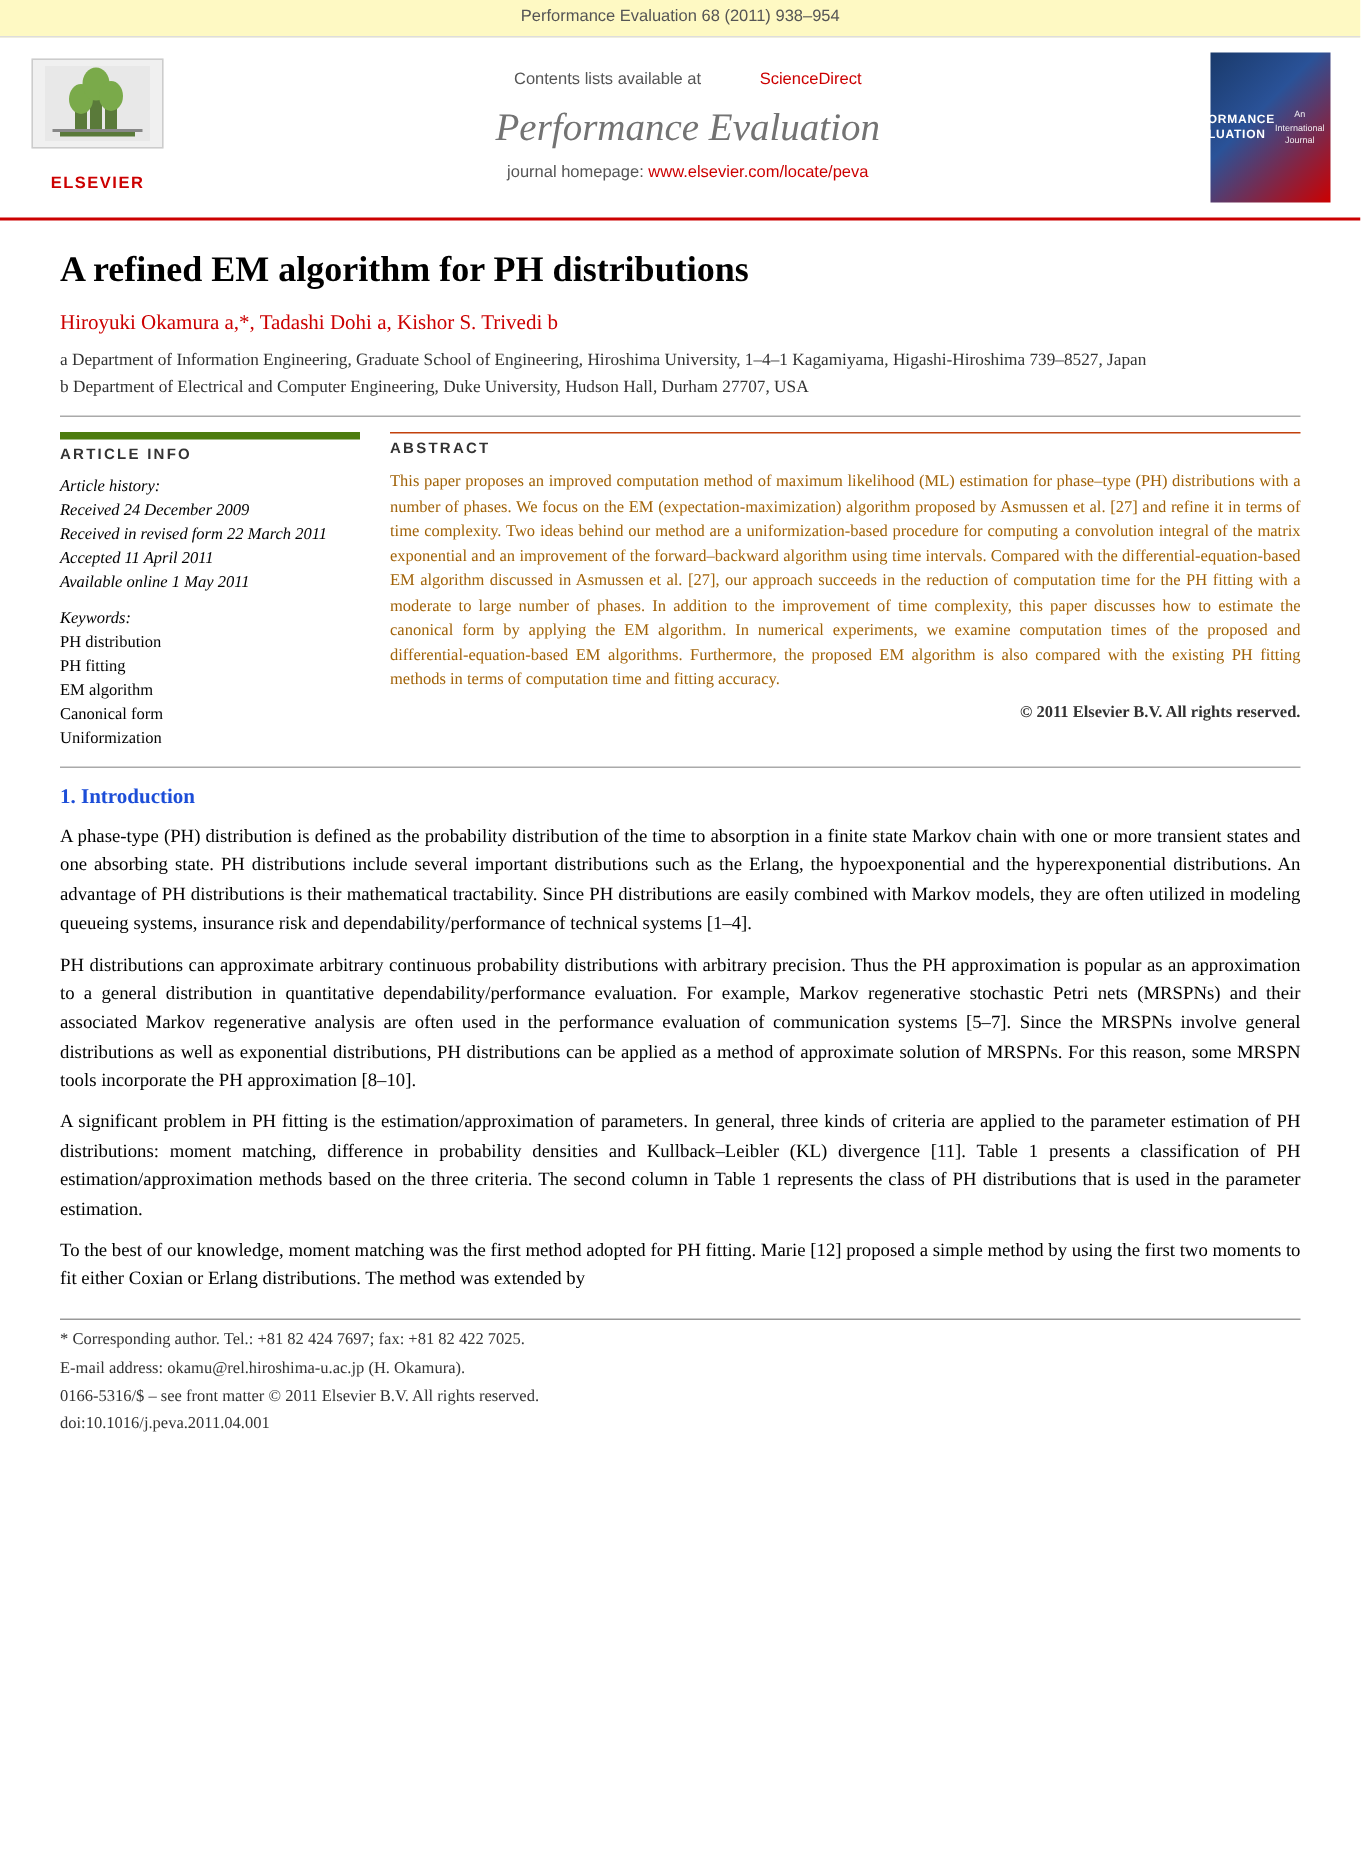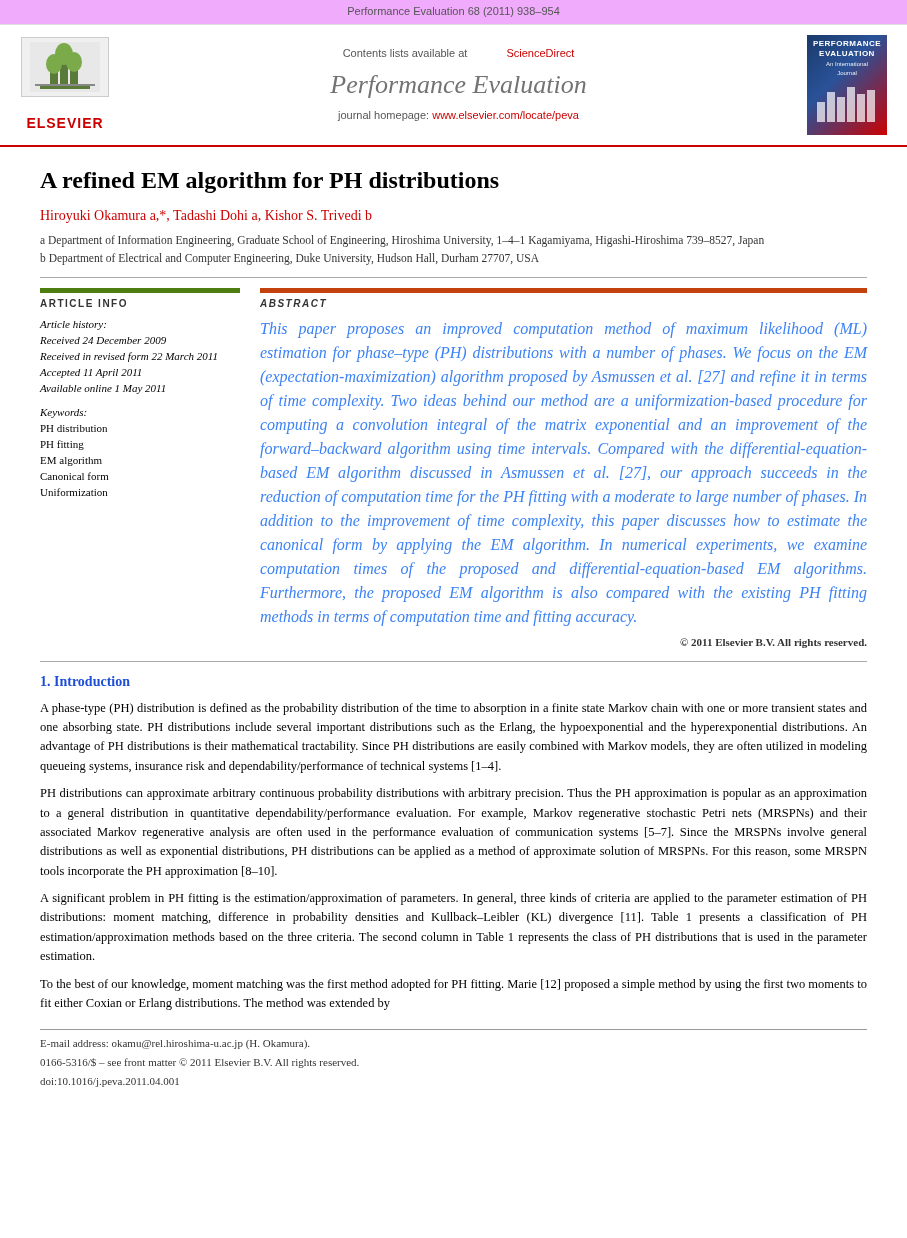--- a/index.html
+++ b/index.html
@@ -6,21 +6,21 @@
     body {
       font-family: 'Times New Roman', Times, serif;
       background: #fff;
       color: #000;
       width: 907px;
       min-height: 1238px;
       font-size: 13.5px;
       line-height: 1.45;
     }
     .top-bar {
-      background: #f0abfc;
+      background: #fef9c3;
       border-bottom: 1px solid #ddd;
       text-align: center;
       font-size: 11px;
       color: #555;
       padding: 4px 0;
       font-family: Arial, sans-serif;
     }
     .header-section {
       border-bottom: 2px solid #c00;
       padding: 10px 20px 10px 20px;
@@ -41,21 +41,21 @@
       height: 60px;
       display: flex;
       align-items: center;
       justify-content: center;
       font-size: 9px;
       color: #333;
       font-family: Arial, sans-serif;
     }
     .elsevier-logo .elsevier-text {
       font-family: Arial, sans-serif;
-      font-size: 14px;
+      font-size: 11px;
       color: #c00;
       font-weight: bold;
       margin-top: 16px;
       letter-spacing: 1px;
     }
     .header-center {
       flex: 1;
       text-align: center;
     }
     .science-direct-link {
@@ -81,23 +81,23 @@
       color: #555;
       font-family: Arial, sans-serif;
     }
     .journal-homepage a { color: #c00; text-decoration: none; }
     .journal-cover {
       min-width: 80px;
       width: 80px;
       height: 100px;
       background: linear-gradient(135deg, #1a3a6b 0%, #2a5298 40%, #c00 100%);
       display: flex;
-      flex-direction: column;
+      flex-direction: row;
       align-items: center;
-      justify-content: flex-start;
+      justify-content: flex-end;
       color: white;
       font-size: 7px;
       font-family: Arial, sans-serif;
       text-align: center;
       padding: 4px;
     }
     .journal-cover .cover-title {
       font-size: 8px;
       font-weight: bold;
       letter-spacing: 0.5px;
@@ -181,30 +181,28 @@
       flex: 1;
     }
     .abstract-col .section-label {
       font-family: Arial, sans-serif;
       font-size: 10px;
       font-weight: bold;
       letter-spacing: 1.5px;
       color: #333;
       text-transform: uppercase;
       margin-bottom: 6px;
-      border-top: 5px solid #c2410c;
+      border-top: 1px solid #c2410c;
       padding-top: 4px;
-      font-style: italic;
     }
     .abstract-text {
-      font-size: 16px;
+      font-size: 11px;
       line-height: 1.5;
       text-align: justify;
-      color: #3b82f6;
-      font-style: italic;
+      color: #a16207;
     }
     .copyright-line {
       font-size: 11px;
       text-align: right;
       margin-top: 6px;
       color: #333;
       font-weight: bold;
     }
     .section-heading {
       font-size: 14px;
@@ -332,18 +330,19 @@
   <div class="section-heading">
     <span>1.   Introduction</span>
   </div>
 
   <div class="body-text">A phase-type (PH) distribution is defined as the probability distribution of the time to absorption in a finite state Markov chain with one or more transient states and one absorbing state. PH distributions include several important distributions such as the Erlang, the hypoexponential and the hyperexponential distributions. An advantage of PH distributions is their mathematical tractability. Since PH distributions are easily combined with Markov models, they are often utilized in modeling queueing systems, insurance risk and dependability/performance of technical systems [1–4].</div>
   <div class="body-text">PH distributions can approximate arbitrary continuous probability distributions with arbitrary precision. Thus the PH approximation is popular as an approximation to a general distribution in quantitative dependability/performance evaluation. For example, Markov regenerative stochastic Petri nets (MRSPNs) and their associated Markov regenerative analysis are often used in the performance evaluation of communication systems [5–7]. Since the MRSPNs involve general distributions as well as exponential distributions, PH distributions can be applied as a method of approximate solution of MRSPNs. For this reason, some MRSPN tools incorporate the PH approximation [8–10].</div>
   <div class="body-text">A significant problem in PH fitting is the estimation/approximation of parameters. In general, three kinds of criteria are applied to the parameter estimation of PH distributions: moment matching, difference in probability densities and Kullback–Leibler (KL) divergence [11]. Table 1 presents a classification of PH estimation/approximation methods based on the three criteria. The second column in Table 1 represents the class of PH distributions that is used in the parameter estimation.</div>
   <div class="body-text">To the best of our knowledge, moment matching was the first method adopted for PH fitting. Marie [12] proposed a simple method by using the first two moments to fit either Coxian or Erlang distributions. The method was extended by</div>
 
   <div class="footnote-section">
+    <div class="footnote-line">* Corresponding author. Tel.: +81 82 424 7697; fax: +81 82 422 7025.</div>
     <div class="footnote-line">E-mail address: okamu@rel.hiroshima-u.ac.jp (H. Okamura).</div>
     <div class="footnote-line">0166-5316/$ – see front matter © 2011 Elsevier B.V. All rights reserved.</div>
     <div class="footnote-line">doi:10.1016/j.peva.2011.04.001</div>
   </div>
 
 </div>
 
 </body></html>

